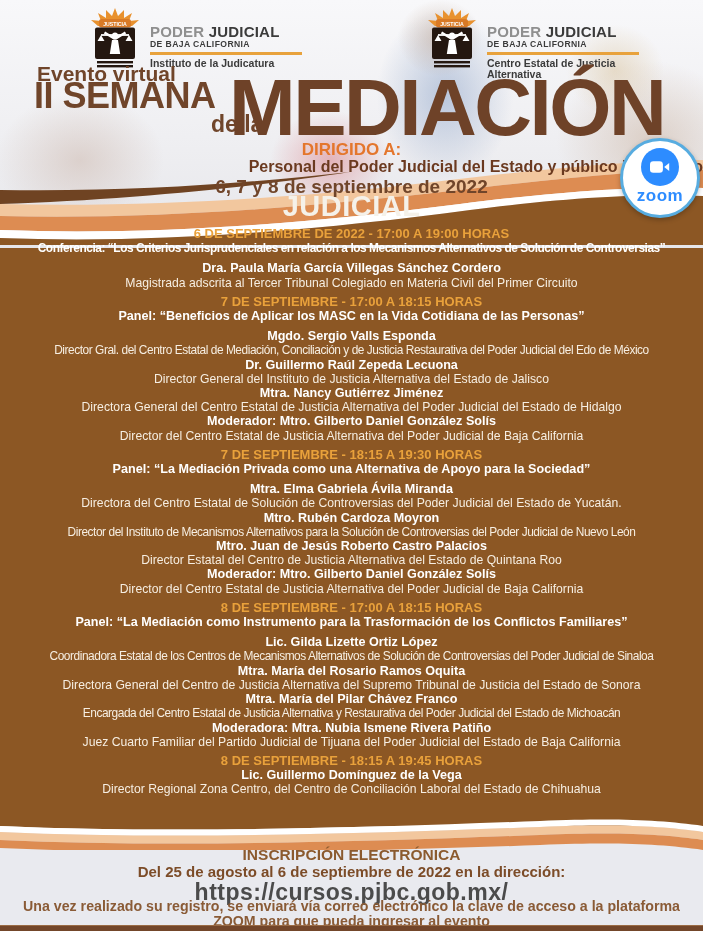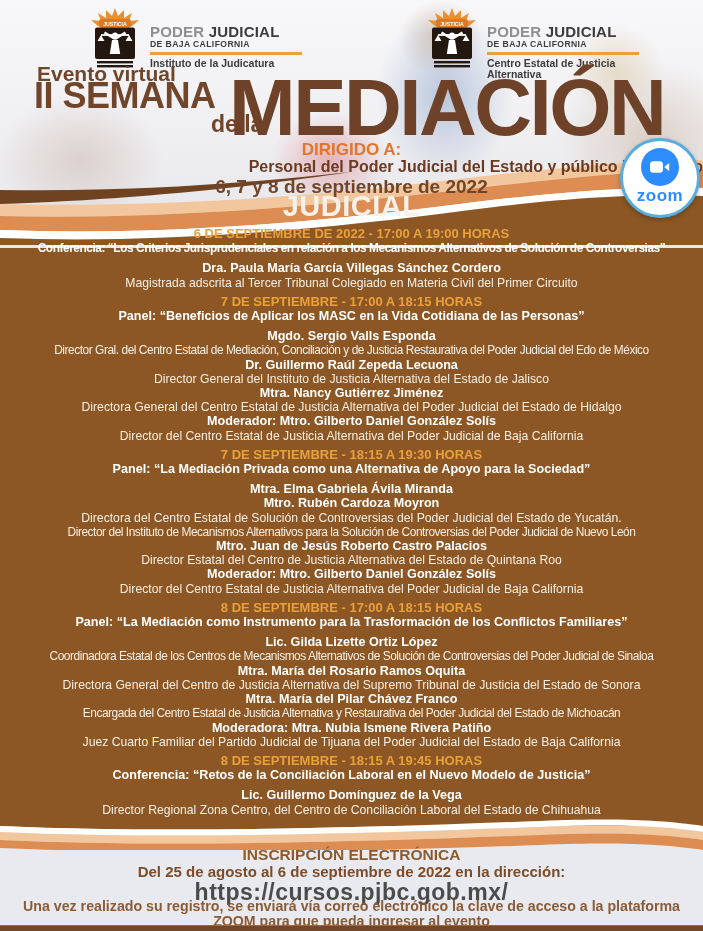--- a/index.html
+++ b/index.html
@@ -167,43 +167,42 @@
         <div class="prog-line sp-role">Director General del Instituto de Justicia Alternativa del Estado de Jalisco</div>
         <div class="prog-line sp-name">Mtra. Nancy Gutiérrez Jiménez</div>
         <div class="prog-line sp-role">Directora General del Centro Estatal de Justicia Alternativa del Poder Judicial del Estado de Hidalgo</div>
         <div class="prog-line sp-name">Moderador: Mtro. Gilberto Daniel González Solís</div>
         <div class="prog-line sp-role">Director del Centro Estatal de Justicia Alternativa del Poder Judicial de Baja California</div>
       </div>
       <div class="session">
         <div class="prog-line session-header">7 DE SEPTIEMBRE - 18:15 A 19:30 HORAS</div>
         <div class="prog-line session-title">Panel: “La Mediación Privada como una Alternativa de Apoyo para la Sociedad”</div>
         <div class="prog-line sp-name">Mtra. Elma Gabriela Ávila Miranda</div>
+        <div class="prog-line sp-role">Directora del Centro Estatal de Solución de Controversias del Poder Judicial del Estado de Yucatán.</div>
         <div class="prog-line sp-name">Mtro. Rubén Cardoza Moyron</div>
-        <div class="prog-line sp-role">Directora del Centro Estatal de Solución de Controversias del Poder Judicial del Estado de Yucatán.</div>
         <div class="prog-line sp-role xlong">Director del Instituto de Mecanismos Alternativos para la Solución de Controversias del Poder Judicial de Nuevo León</div>
         <div class="prog-line sp-name">Mtro. Juan de Jesús Roberto Castro Palacios</div>
         <div class="prog-line sp-role">Director Estatal del Centro de Justicia Alternativa del Estado de Quintana Roo</div>
         <div class="prog-line sp-name">Moderador: Mtro. Gilberto Daniel González Solís</div>
         <div class="prog-line sp-role">Director del Centro Estatal de Justicia Alternativa del Poder Judicial de Baja California</div>
       </div>
       <div class="session">
         <div class="prog-line session-header">8 DE SEPTIEMBRE - 17:00 A 18:15 HORAS</div>
         <div class="prog-line session-title">Panel: “La Mediación como Instrumento para la Trasformación de los Conflictos Familiares”</div>
         <div class="prog-line sp-name">Lic. Gilda Lizette Ortiz López</div>
         <div class="prog-line sp-role xlong">Coordinadora Estatal de los Centros de Mecanismos Alternativos de Solución de Controversias del Poder Judicial de Sinaloa</div>
         <div class="prog-line sp-name">Mtra. María del Rosario Ramos Oquita</div>
         <div class="prog-line sp-role">Directora General del Centro de Justicia Alternativa del Supremo Tribunal de Justicia del Estado de Sonora</div>
         <div class="prog-line sp-name">Mtra. María del Pilar Chávez Franco</div>
         <div class="prog-line sp-role xlong">Encargada del Centro Estatal de Justicia Alternativa y Restaurativa del Poder Judicial del Estado de Michoacán</div>
         <div class="prog-line sp-name">Moderadora: Mtra. Nubia Ismene Rivera Patiño</div>
         <div class="prog-line sp-role">Juez Cuarto Familiar del Partido Judicial de Tijuana del Poder Judicial del Estado de Baja California</div>
       </div>
       <div class="session">
         <div class="prog-line session-header">8 DE SEPTIEMBRE - 18:15 A 19:45 HORAS</div>
-        <div class="prog-line session-title">Conferencia: “Retos de la Conciliación Laboral en el Nuevo Modelo de Justicia”</div>
         <div class="prog-line sp-name">Lic. Guillermo Domínguez de la Vega</div>
         <div class="prog-line sp-role">Director Regional Zona Centro, del Centro de Conciliación Laboral del Estado de Chihuahua</div>
       </div>
     </div>
 
   <div class="footer-bg"></div>
   <svg class="waves-bottom" viewBox="0 0 703 40" preserveAspectRatio="none">
     <path fill="#8C5724" d="M0,0 H703 V16 C660,10 620,8 540,11 C380,17 180,24 0,16 Z"></path>
     <path fill="#FFFFFF" d="M0,16 C180,24 380,17 540,11 C620,8 660,10 703,16 L703,22 C660,16 620,14 540,17 C380,23 180,30 0,22 Z"></path>
     <path fill="#F2C79E" d="M0,22 C180,30 380,23 540,17 C620,14 660,16 703,22 L703,30 C660,24 620,22 540,25 C380,31 180,38 0,30 Z"></path>

